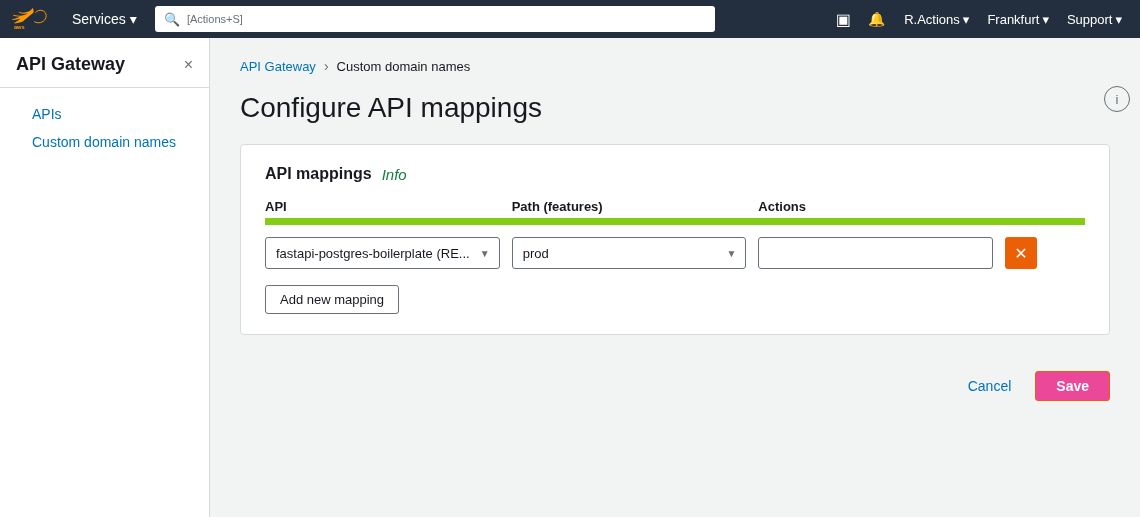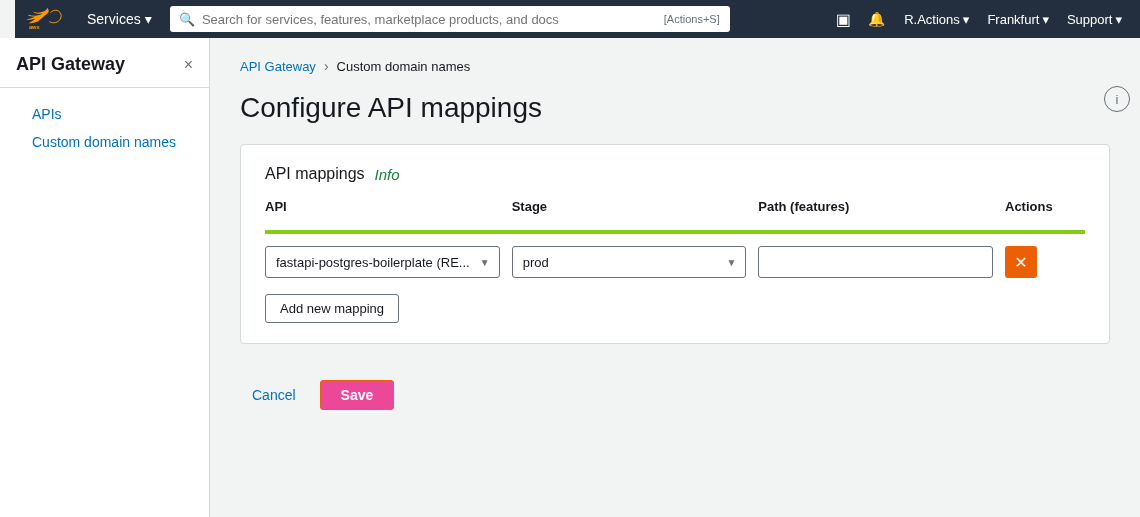--- a/index.html
+++ b/index.html
@@ -7,21 +7,20 @@
 
     
     .top-nav {
       display: flex;
       align-items: center;
       background: #232f3e;
       height: 38px;
       padding: 0 12px;
       gap: 10px;
       color: #fff;
-      margin-left: 15px;
     }
     .aws-logo {
       display: flex;
       align-items: center;
       gap: 4px;
       margin-right: 4px;
     }
     .aws-logo-svg { width: 38px; height: 24px; }
     .services-btn {
       display: flex;
@@ -172,41 +171,41 @@
       margin-bottom: 20px;
     }
     .card-header {
       display: flex;
       align-items: center;
       gap: 10px;
       margin-bottom: 16px;
     }
     .card-title {
       font-size: 16px;
-      font-weight: 400;
+      font-weight: 700;
       color: #16191f;
     }
     .info-link {
       color: #15803d;
       font-size: 15px;
       cursor: pointer;
       text-decoration: none;
       font-style: italic;
     }
 
     
     .mapping-table {
       width: 100%;
     }
     .mapping-table-header {
       display: grid;
       grid-template-columns: 1fr 1fr 1fr 80px;
       gap: 12px;
-      padding-bottom: 16px;
-      border-bottom: 4px solid #84cc16;
+      padding-bottom: 4px;
+      border-bottom: 7px solid #84cc16;
       margin-bottom: 12px;
     }
     .col-header {
       font-size: 13px;
       font-weight: 700;
       color: #16191f;
     }
     .mapping-row {
       display: grid;
       grid-template-columns: 1fr 1fr 1fr 80px;
@@ -274,20 +273,21 @@
       padding: 6px 14px;
       font-size: 13px;
       color: #16191f;
       cursor: pointer;
       margin-top: 4px;
     }
 
     
     .footer-actions {
       display: flex;
+      justify-content: flex-end;
       align-items: center;
       gap: 12px;
       padding: 16px 0 4px 0;
     }
     .cancel-btn {
       background: none;
       border: none;
       color: #0073bb;
       font-size: 14px;
       cursor: pointer;
@@ -332,21 +332,20 @@
       <path d="M37 8c2.5-3 6.5-4.5 10.5-3.5 4 1 6.5 4.5 6.5 8.5 0 5-3.5 9-8.5 10.5-3.5 1-7.5.5-10.5-1.5" stroke="#FF9900" stroke-width="1.5" fill="none"></path>
       <text x="3" y="34" fill="#FF9900" font-size="9" font-weight="bold" font-family="Arial">aws</text>
     </svg>
   </div>
   <div class="services-btn">
     <span>Services</span>
     <span>▾</span>
   </div>
   <div class="search-bar">
     <span style="color:#687078; font-size:13px;">🔍</span>
-    <input type="text" placeholder="Search for services, features, marketplace products, and docs" style="">
     <span class="search-shortcut">[Actions+S]</span>
   </div>
   <div class="nav-right">
     <span class="nav-icon-btn">▣</span>
     <span class="nav-icon-btn" style="font-size:14px;">🔔</span>
     <span class="nav-text-btn">
       <span>R.Actions</span>
       <span>▾</span>
     </span>
     <span class="nav-text-btn">
@@ -387,21 +386,20 @@
       <div class="card">
         <div class="card-header">
           <span class="card-title">API mappings</span>
           <a href="#" class="info-link">Info</a>
         </div>
 
         <div class="mapping-table">
           
           <div class="mapping-table-header">
             <span class="col-header">API</span>
-            <span class="col-header">Stage</span>
             <span class="col-header">Path (features)</span>
             <span class="col-header">Actions</span>
           </div>
 
           
           <div class="mapping-row">
 
             <div class="select-wrapper">
               <select class="mapping-select">
                 <option>fastapi-postgres-boilerplate (RE...</option>

